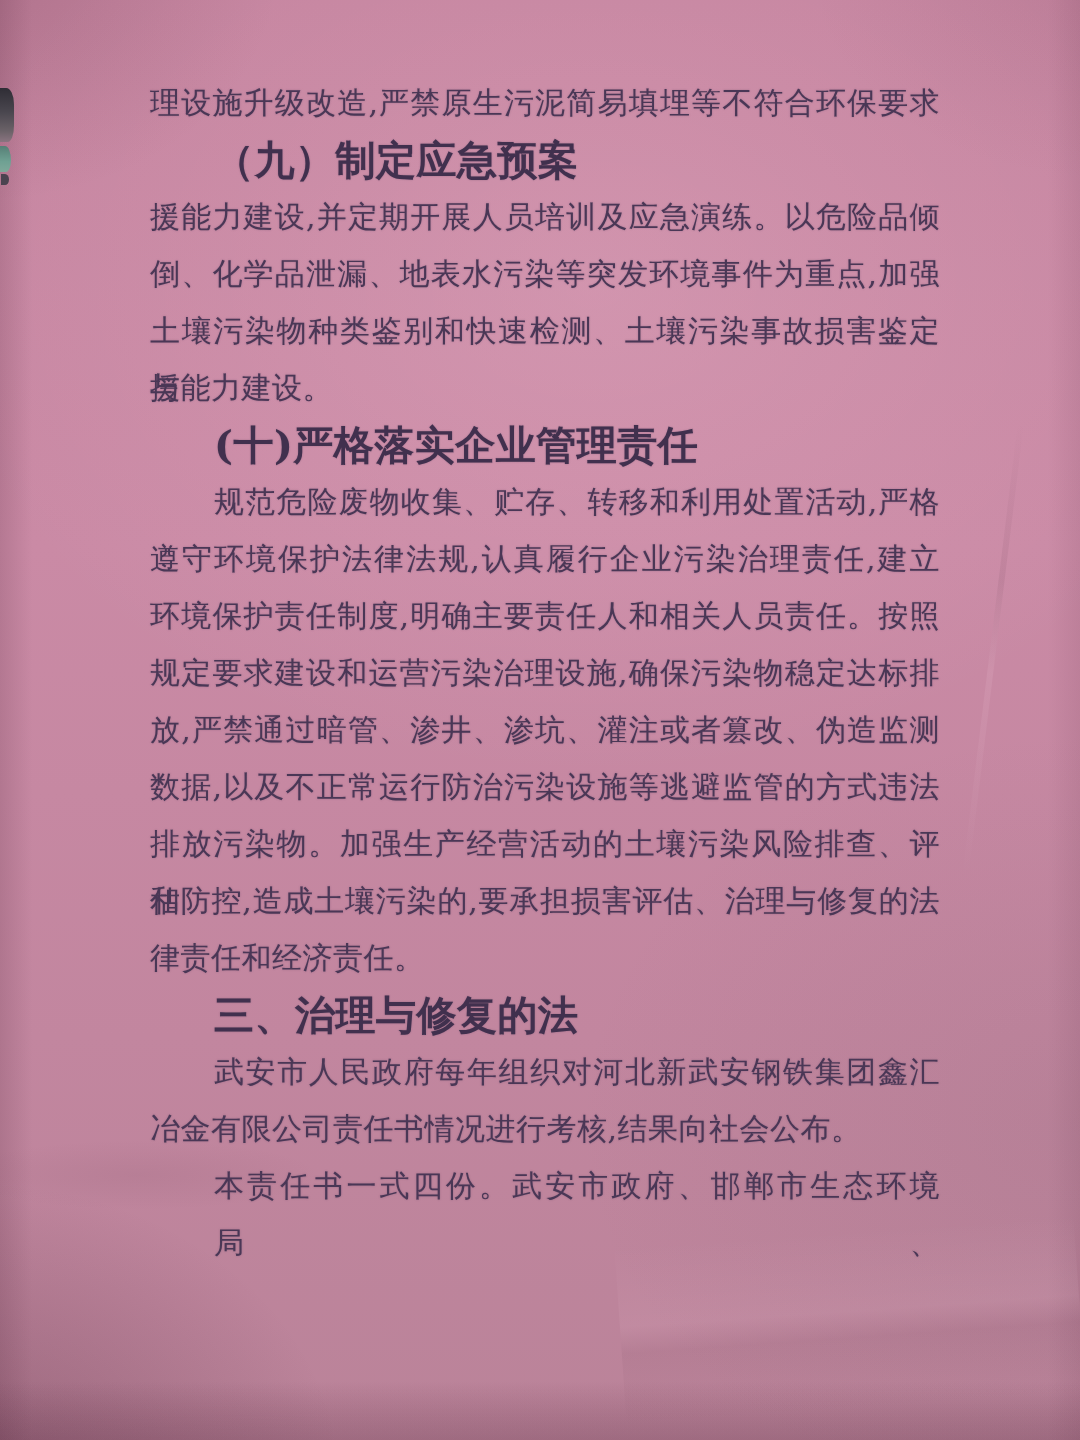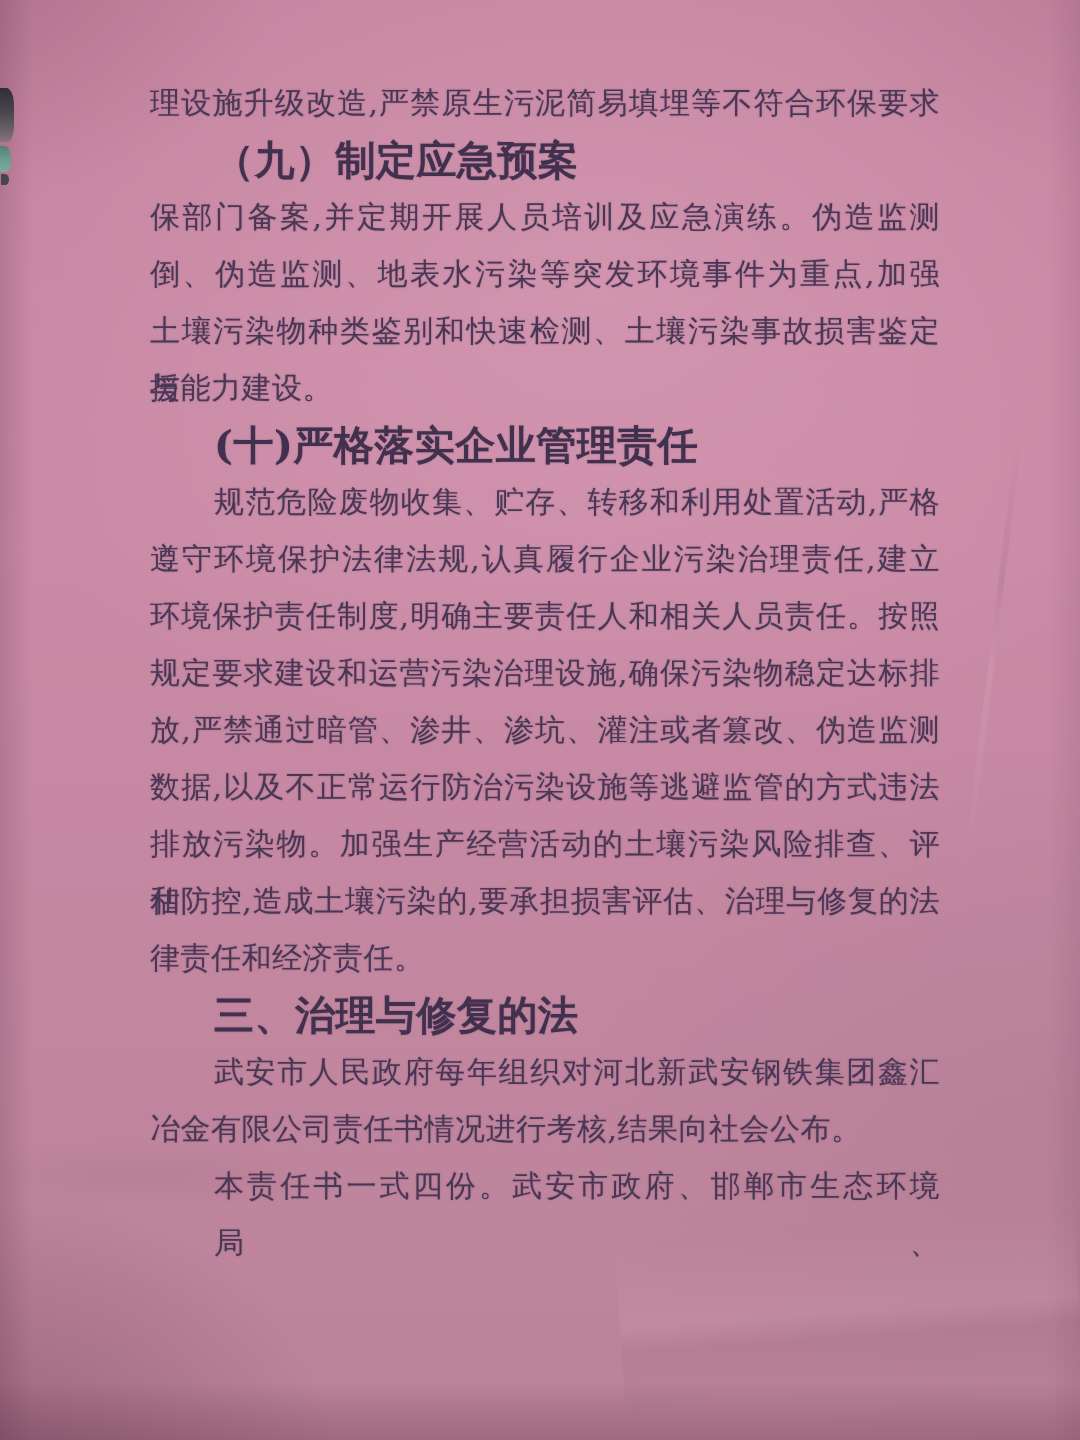--- a/index.html
+++ b/index.html
@@ -105,22 +105,22 @@
   <div class="crease crease-lowerright"></div>
   <div class="crease crease-bottom"></div>
 
   <div class="binding-fragment frag-top"></div>
   <div class="binding-fragment frag-teal"></div>
   <div class="binding-fragment frag-dot"></div>
 
   <div class="text-layer">
     <div class="l justify">理设施升级改造,严禁原生污泥简易填埋等不符合环保要求</div>
     <div class="l heading indent">（九）制定应急预案</div>
-    <div class="l justify">保部门备案,并定期开展人员培训及应急演练。伪造监测</div>
-    <div class="l justify">倒、伪造监测、地表水污染等突发环境事件为重点,加强</div>
+    <div class="l justify">援能力建设,并定期开展人员培训及应急演练。以危险品倾</div>
+    <div class="l justify">倒、化学品泄漏、地表水污染等突发环境事件为重点,加强</div>
     <div class="l justify">土壤污染物种类鉴别和快速检测、土壤污染事故损害鉴定与</div>
     <div class="l">援能力建设。</div>
     <div class="l heading indent">(十)严格落实企业管理责任</div>
     <div class="l justify indent">规范危险废物收集、贮存、转移和利用处置活动,严格</div>
     <div class="l justify">遵守环境保护法律法规,认真履行企业污染治理责任,建立</div>
     <div class="l justify">环境保护责任制度,明确主要责任人和相关人员责任。按照</div>
     <div class="l justify">规定要求建设和运营污染治理设施,确保污染物稳定达标排</div>
     <div class="l justify">放,严禁通过暗管、渗井、渗坑、灌注或者篡改、伪造监测</div>
     <div class="l justify">数据,以及不正常运行防治污染设施等逃避监管的方式违法</div>
     <div class="l justify">排放污染物。加强生产经营活动的土壤污染风险排查、评估</div>

